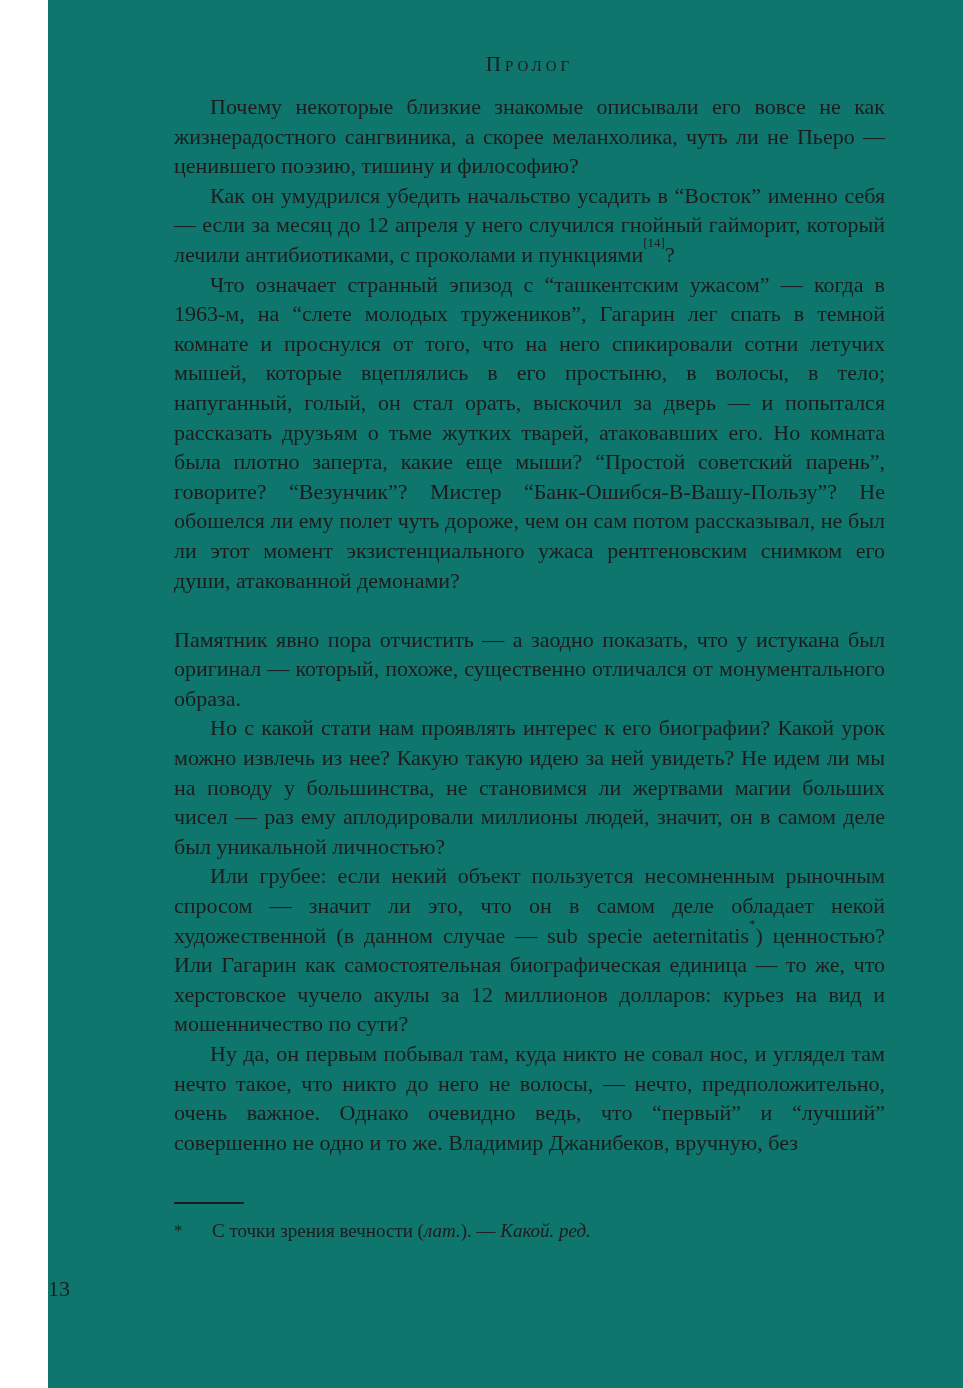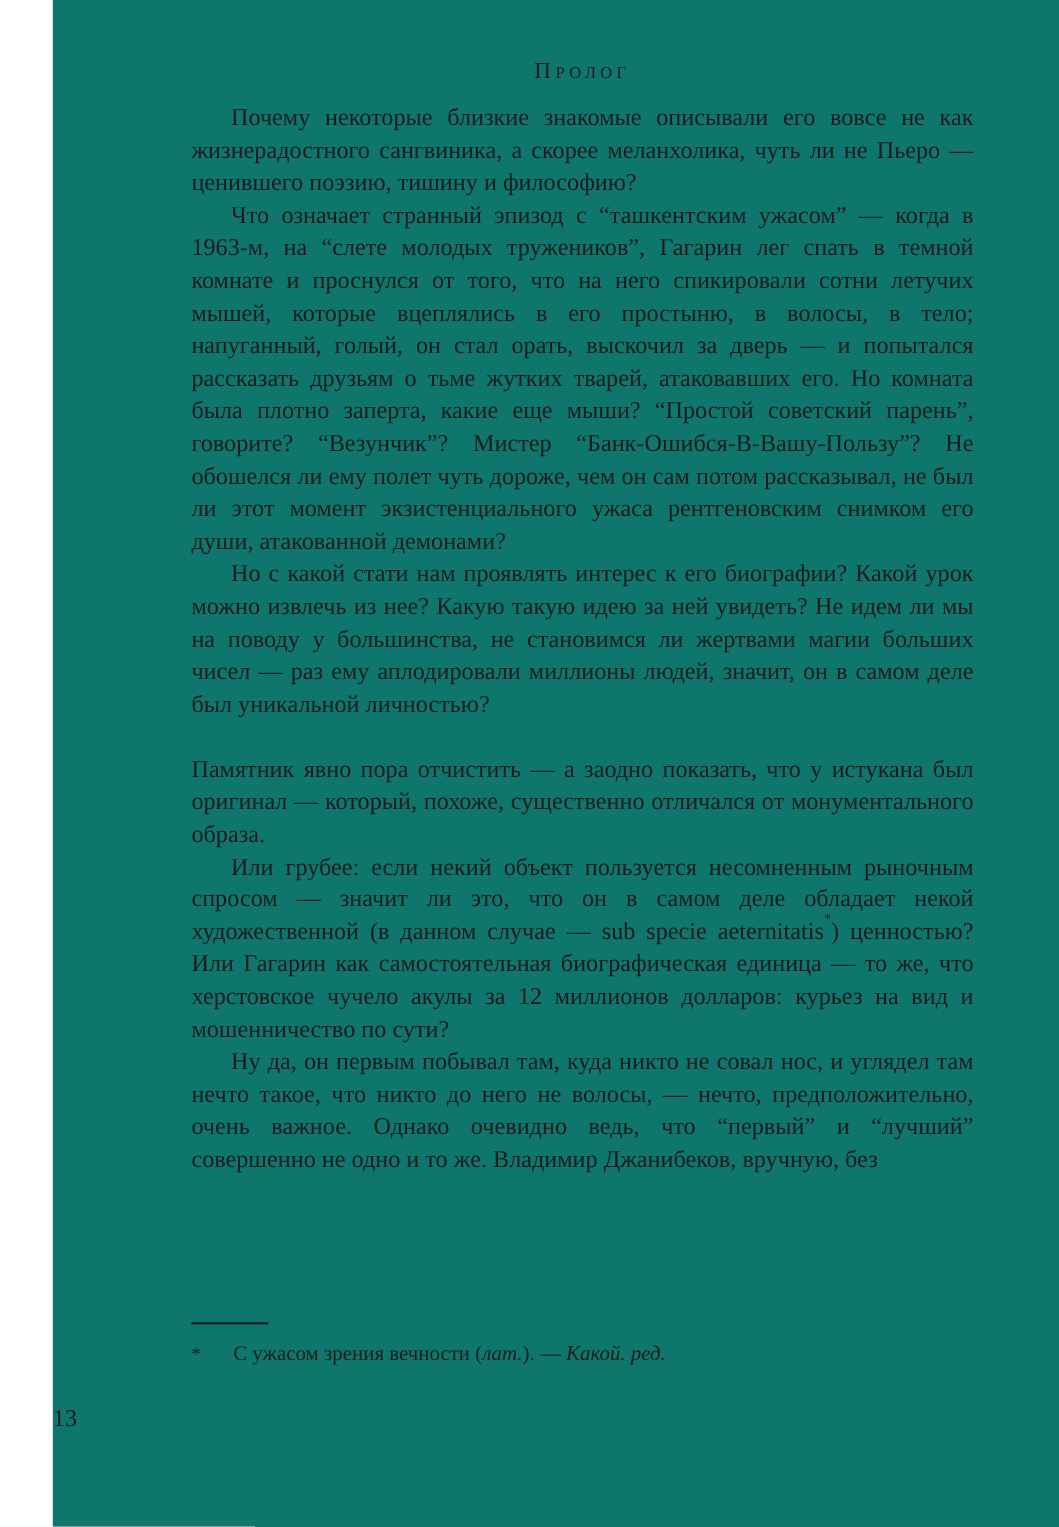--- a/index.html
+++ b/index.html
@@ -94,36 +94,37 @@
 <body>
 
 <div class="page">
 
   <div class="chapter-heading">Пролог</div>
 
   <div class="body-text">
 
     <p class="para indent">Почему некоторые близкие знакомые описывали его вовсе не как жизнерадостного сангвиника, а скорее меланхолика, чуть ли не Пьеро — ценившего поэзию, тишину и философию?</p>
 
+    <p class="para indent"><span>Как он умудрился убедить начальство усадить в “Восток” именно себя — если за месяц до 12 апреля у него случился гнойный гайморит, который лечили антибиотиками, с проколами и пункциями</span><sup class="fn-ref">[14]</sup><span>?</span></p>
 
     <p class="para indent">Что означает странный эпизод с “ташкентским ужасом” — когда в 1963-м, на “слете молодых тружеников”, Гагарин лег спать в темной комнате и проснулся от того, что на него спикировали сотни летучих мышей, которые вцеплялись в его простыню, в волосы, в тело; напуганный, голый, он стал орать, выскочил за дверь — и попытался рассказать друзьям о тьме жутких тварей, атаковавших его. Но комната была плотно заперта, какие еще мыши? “Простой советский парень”, говорите? “Везунчик”? Мистер “Банк-Ошибся-В-Вашу-Пользу”? Не обошелся ли ему полет чуть дороже, чем он сам потом рассказывал, не был ли этот момент экзистенциального ужаса рентгеновским снимком его души, атакованной демонами?</p>
 
+    <p class="para section-start">Памятник явно пора отчистить — а заодно показать, что у истукана был оригинал — который, похоже, существенно отличался от монументального образа.</p>
+
     <p class="para indent">Но с какой стати нам проявлять интерес к его биографии? Какой урок можно извлечь из нее? Какую такую идею за ней увидеть? Не идем ли мы на поводу у большинства, не становимся ли жертвами магии больших чисел — раз ему аплодировали миллионы людей, значит, он в самом деле был уникальной личностью?</p>
-
-    <p class="para section-start">Памятник явно пора отчистить — а заодно показать, что у истукана был оригинал — который, похоже, существенно отличался от монументального образа.</p>
 
     <p class="para indent"><span>Или грубее: если некий объект пользуется несомненным рыночным спросом — значит ли это, что он в самом деле обладает некой художественной (в данном случае — sub specie aeternitatis</span><sup class="fn-ref">*</sup><span>) ценностью? Или Гагарин как самостоятельная биографическая единица — то же, что херстовское чучело акулы за 12 миллионов долларов: курьез на вид и мошенничество по сути?</span></p>
 
     <p class="para indent">Ну да, он первым побывал там, куда никто не совал нос, и углядел там нечто такое, что никто до него не волосы, — нечто, предположительно, очень важное. Однако очевидно ведь, что “первый” и “лучший” совершенно не одно и то же. Владимир Джанибеков, вручную, без</p>
 
   </div>
 
   <div class="footnote">
     <div class="footnote-divider"></div>
     <div class="footnote-row">
       <span class="footnote-marker">*</span>
-      <span class="footnote-text"><span>С ужасом зрения вечности (</span><i>лат.</i><span>). — </span><i>Какой. ред.</i></span>
+      <span class="footnote-text"><span>С точки зрения вечности (</span><i>лат.</i><span>). — </span><i>Какой. ред.</i></span>
     </div>
   </div>
 
   <div class="page-number">13</div>
 
 </div>
 
 </body></html>

